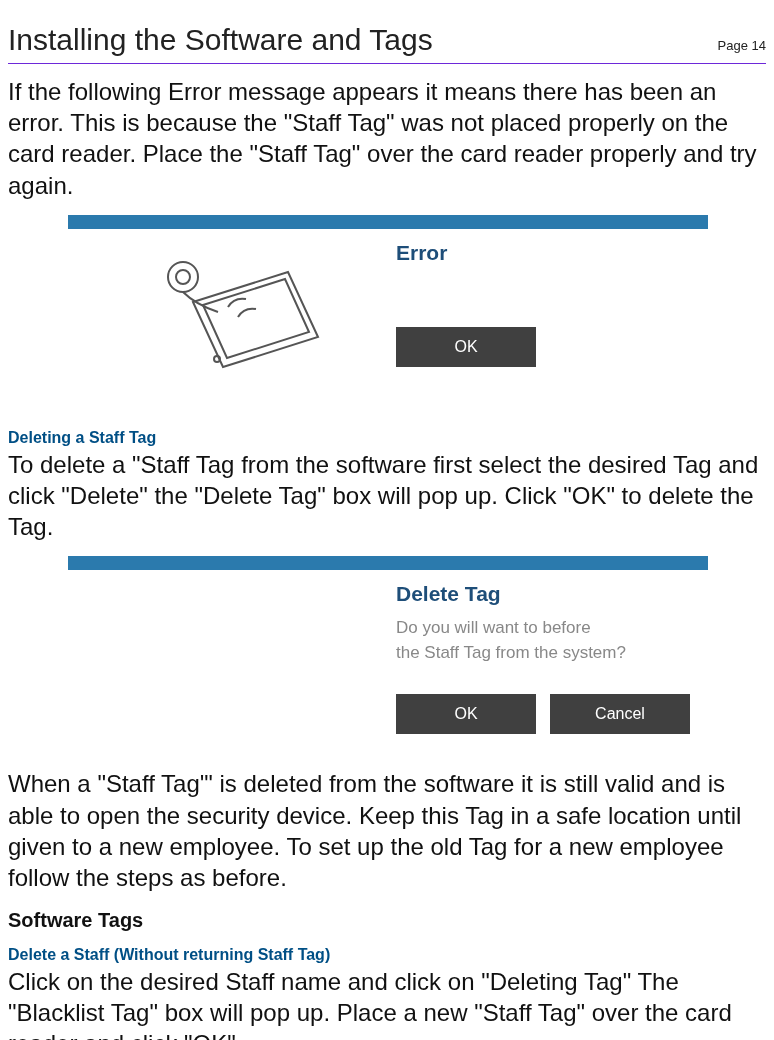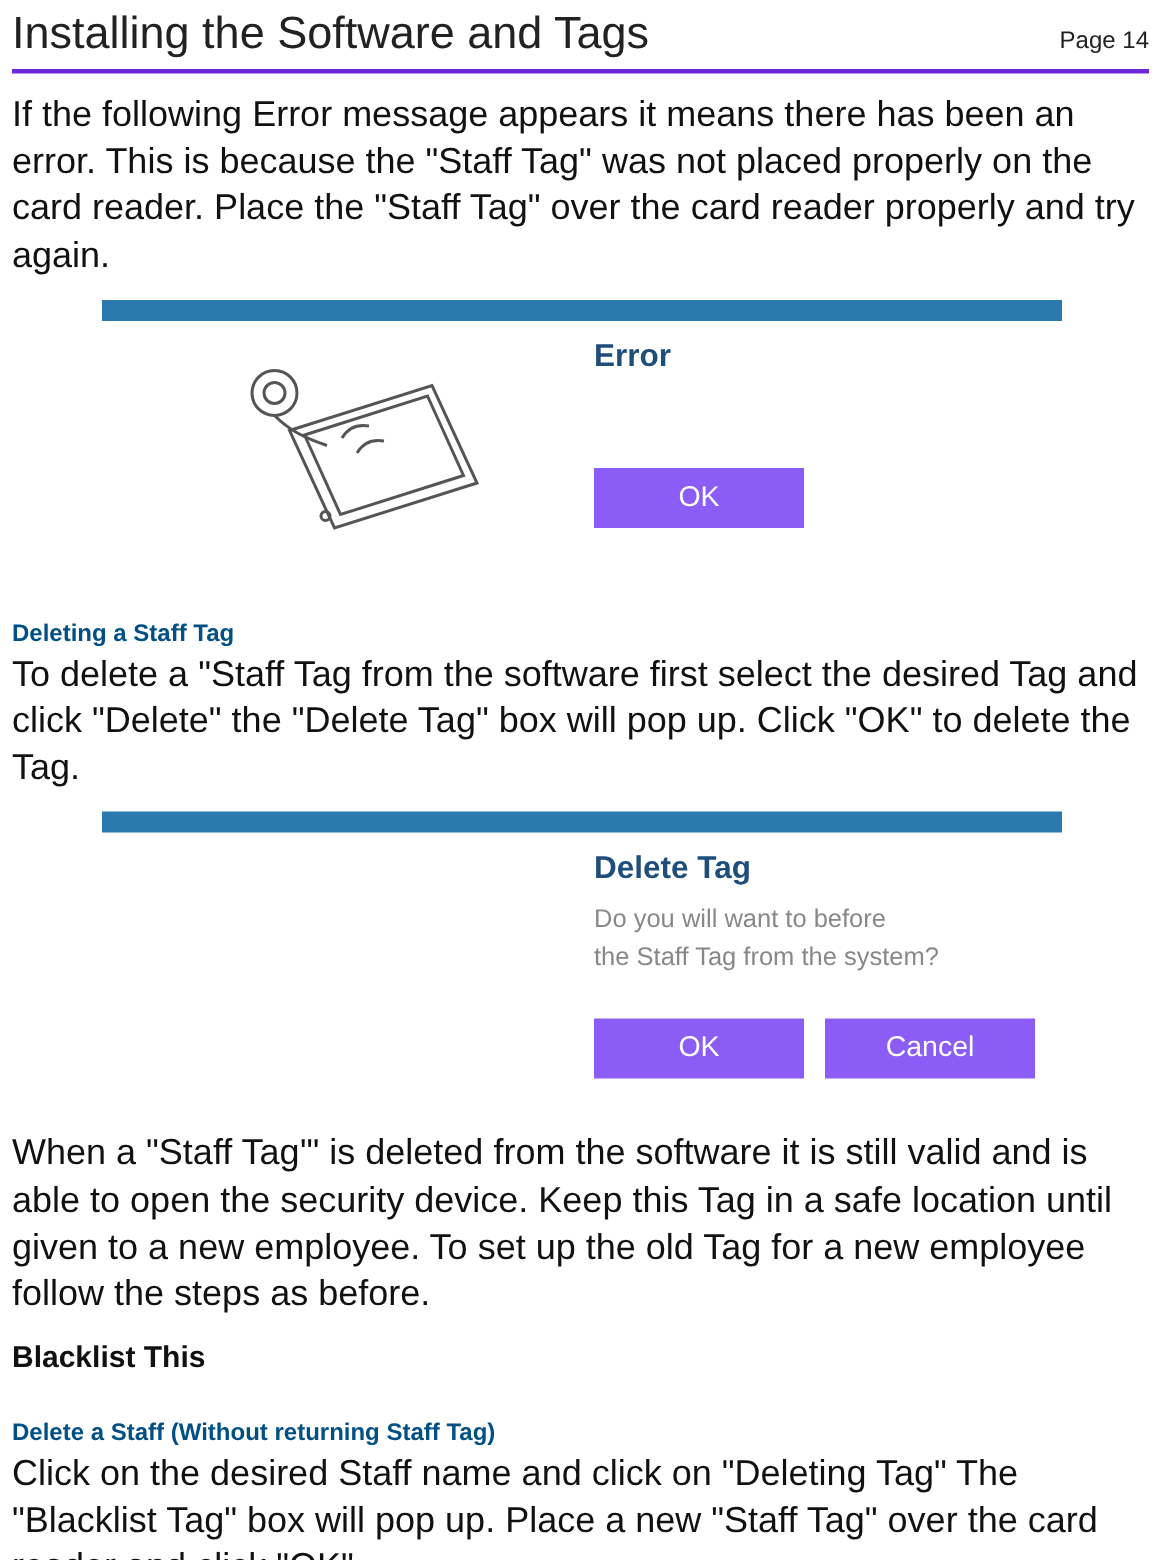--- a/index.html
+++ b/index.html
@@ -1,32 +1,32 @@
 <!DOCTYPE html>
 <html><head>
 <meta charset="utf-8">
 <style>
   html,body{margin:0;padding:0;width:774px;background:#fff;color:#000;font-family:"Segoe UI",Arial,sans-serif;font-weight:300}
   .page{width:774px;box-sizing:border-box;padding:0 8px 20px 8px}
-  .header-row{display:flex;align-items:baseline;justify-content:space-between;border-bottom:3px solid #6d28d9;padding:6px 0 6px 0;margin-bottom:12px}
+  .header-row{display:flex;align-items:baseline;justify-content:space-between;border-bottom:1px solid #6d28d9;padding:23px 0 6px 0;margin-bottom:12px}
   .page-title{font-size:30px;font-weight:300;color:#222}
-  .page-number{font-size:16px;color:#222}
+  .page-number{font-size:13px;color:#222}
   .body-para{font-size:24px;line-height:1.3;color:#111;margin:8px 0 14px 0;font-weight:300}
   .section-heading-blue{font-size:16px;font-weight:600;color:#004f85;margin:10px 0 2px 0}
   .section-heading-black{font-size:20px;font-weight:600;color:#111;margin:16px 0 4px 0}
   
   .shot{margin:6px 0 4px 60px;width:640px;background:#fff}
   .shot-bar{height:14px;background:#2b7aad}
   .shot-body{display:flex;min-height:190px}
   .shot-left{flex:0 0 50%}
   .shot-right{flex:0 0 50%;padding:12px 0 12px 8px;box-sizing:border-box}
   .dlg-title{font-size:21px;font-weight:600;color:#1e4e79;margin-bottom:10px}
   .dlg-msg{font-size:17px;color:#888;line-height:1.45}
   .btn-row{display:flex;gap:14px;margin-top:28px}
-  .btn{background:#8b5cf6;color:#fff;font-size:19px;text-align:right;display:flex;align-items:center;justify-content:center;height:40px}
+  .btn{background:#404040;color:#fff;font-size:16px;text-align:right;display:flex;align-items:center;justify-content:center;height:40px}
   .btn.ok-single{width:140px}
   .btn.half{width:140px}
   
   .phone-ill{width:100%;height:190px}
   .phone-ill svg{display:block;margin:18px auto 0 auto}
 </style>
 </head>
 <body>
 
 <div class="page">
@@ -90,18 +90,18 @@
         <div class="btn-row">
           <div class="btn half">OK</div>
           <div class="btn half">Cancel</div>
         </div>
       </div>
     </div>
   </div>
 
   <p class="body-para">When a "Staff Tag'" is deleted from the software it is still valid and is able to open the security device. Keep this Tag in a safe location until given to a new employee. To set up the old Tag for a new employee follow the steps as before.</p>
 
-  <div class="section-heading-black">Blacklist This</div>
+  <div class="section-heading-black">Software Tags</div>
 
-  <div class="section-heading-blue" style="margin-top:30px">Delete a Staff (Without returning Staff Tag)</div>
+  <div class="section-heading-blue" style="margin-top:14px">Delete a Staff (Without returning Staff Tag)</div>
   <p class="body-para" style="margin-top:0">Click on the desired Staff name and click on "Deleting Tag" The "Blacklist Tag" box will pop up. Place a new "Staff Tag" over the card reader and click "OK".</p>
 
 </div>
 
 </body></html>

